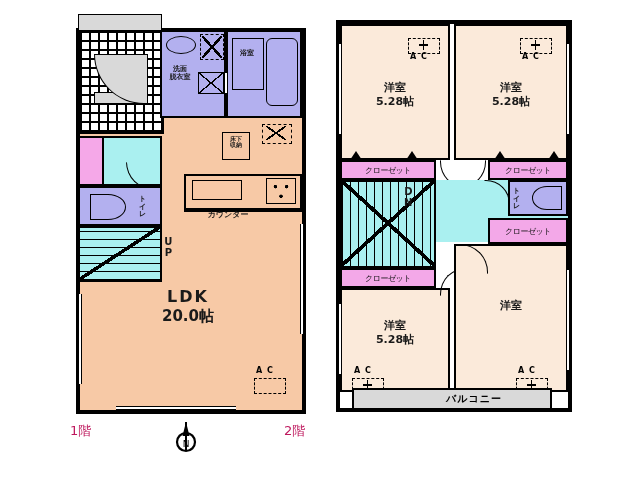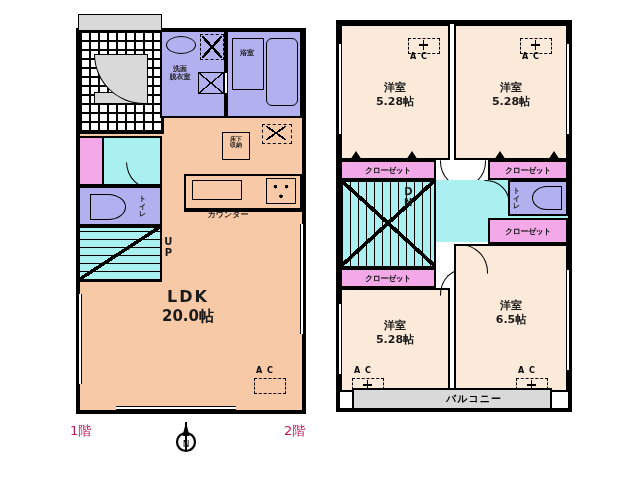--- a/index.html
+++ b/index.html
@@ -34,21 +34,21 @@
   .lbl-xs{font-size:7px;font-weight:bold;}
   .lbl-ldk{font-size:16px;letter-spacing:2px;}
   .lbl-ldkn{font-size:15px;letter-spacing:0px;}
   .lbl-floor{font-size:13px;font-weight:normal;color:#be185d;}
   .lbl-vert{writing-mode:vertical-rl;text-orientation:upright;
             font-size:7px;font-weight:bold;line-height:1;}
 
   
   .closet{background:#f3a8e8;border:2px solid #000;
           display:flex;align-items:center;justify-content:center;}
-  .closet span{font-size:8px;font-weight:bold;color:#111;letter-spacing:-0.5px;text-align:center;}
+  .closet span{font-size:8px;font-weight:normal;color:#111;letter-spacing:-0.5px;text-align:center;}
 
   
   .acbox{position:absolute;border:1.5px dashed #000;background:transparent;}
   .aclbl{position:absolute;font-size:8px;font-weight:bold;letter-spacing:1px;}
 
   
   .hatch{
     background-color:#ffffff;
     background-image:
       repeating-linear-gradient(0deg,#000 0 2px,transparent 2px 9px),
@@ -249,21 +249,20 @@
     <div class="ab" style="left:27px;top:360px;width:9px;height:10px;
                 background:linear-gradient(to bottom,transparent 44%,#000 44%,#000 56%,transparent 56%),
                            linear-gradient(to right,transparent 44%,#000 44%,#000 56%,transparent 56%);"></div>
 
     <div class="ab" style="left:2px;top:284px;width:4px;height:70px;background:#fff;border-left:1px solid #000;border-right:1px solid #000;"></div>
 
     <div class="arc" style="left:104px;top:248px;width:26px;height:26px;border-color:#000 transparent transparent #000;border-radius:26px 0 0 0;"></div>
 
     <div class="ab fill-room wall-in" style="left:118px;top:224px;width:114px;height:148px;"></div>
     <span class="lbl lbl-room" style="left:118px;top:280px;width:114px;">洋室</span>
-    <span class="lbl lbl-area" style="left:118px;top:294px;width:114px;">6.5帖</span>
     <span class="aclbl" style="left:182px;top:346px;">A C</span>
     <div class="acbox" style="left:180px;top:358px;width:30px;height:14px;"></div>
     <div class="ab" style="left:191px;top:360px;width:9px;height:10px;
                 background:linear-gradient(to bottom,transparent 44%,#000 44%,#000 56%,transparent 56%),
                            linear-gradient(to right,transparent 44%,#000 44%,#000 56%,transparent 56%);"></div>
 
     <div class="ab" style="left:230px;top:250px;width:4px;height:100px;background:#fff;border-left:1px solid #000;border-right:1px solid #000;"></div>
 
     <div class="arc" style="left:122px;top:224px;width:28px;height:28px;border-color:#000 #000 transparent transparent;border-radius:0 28px 0 0;"></div>
 

